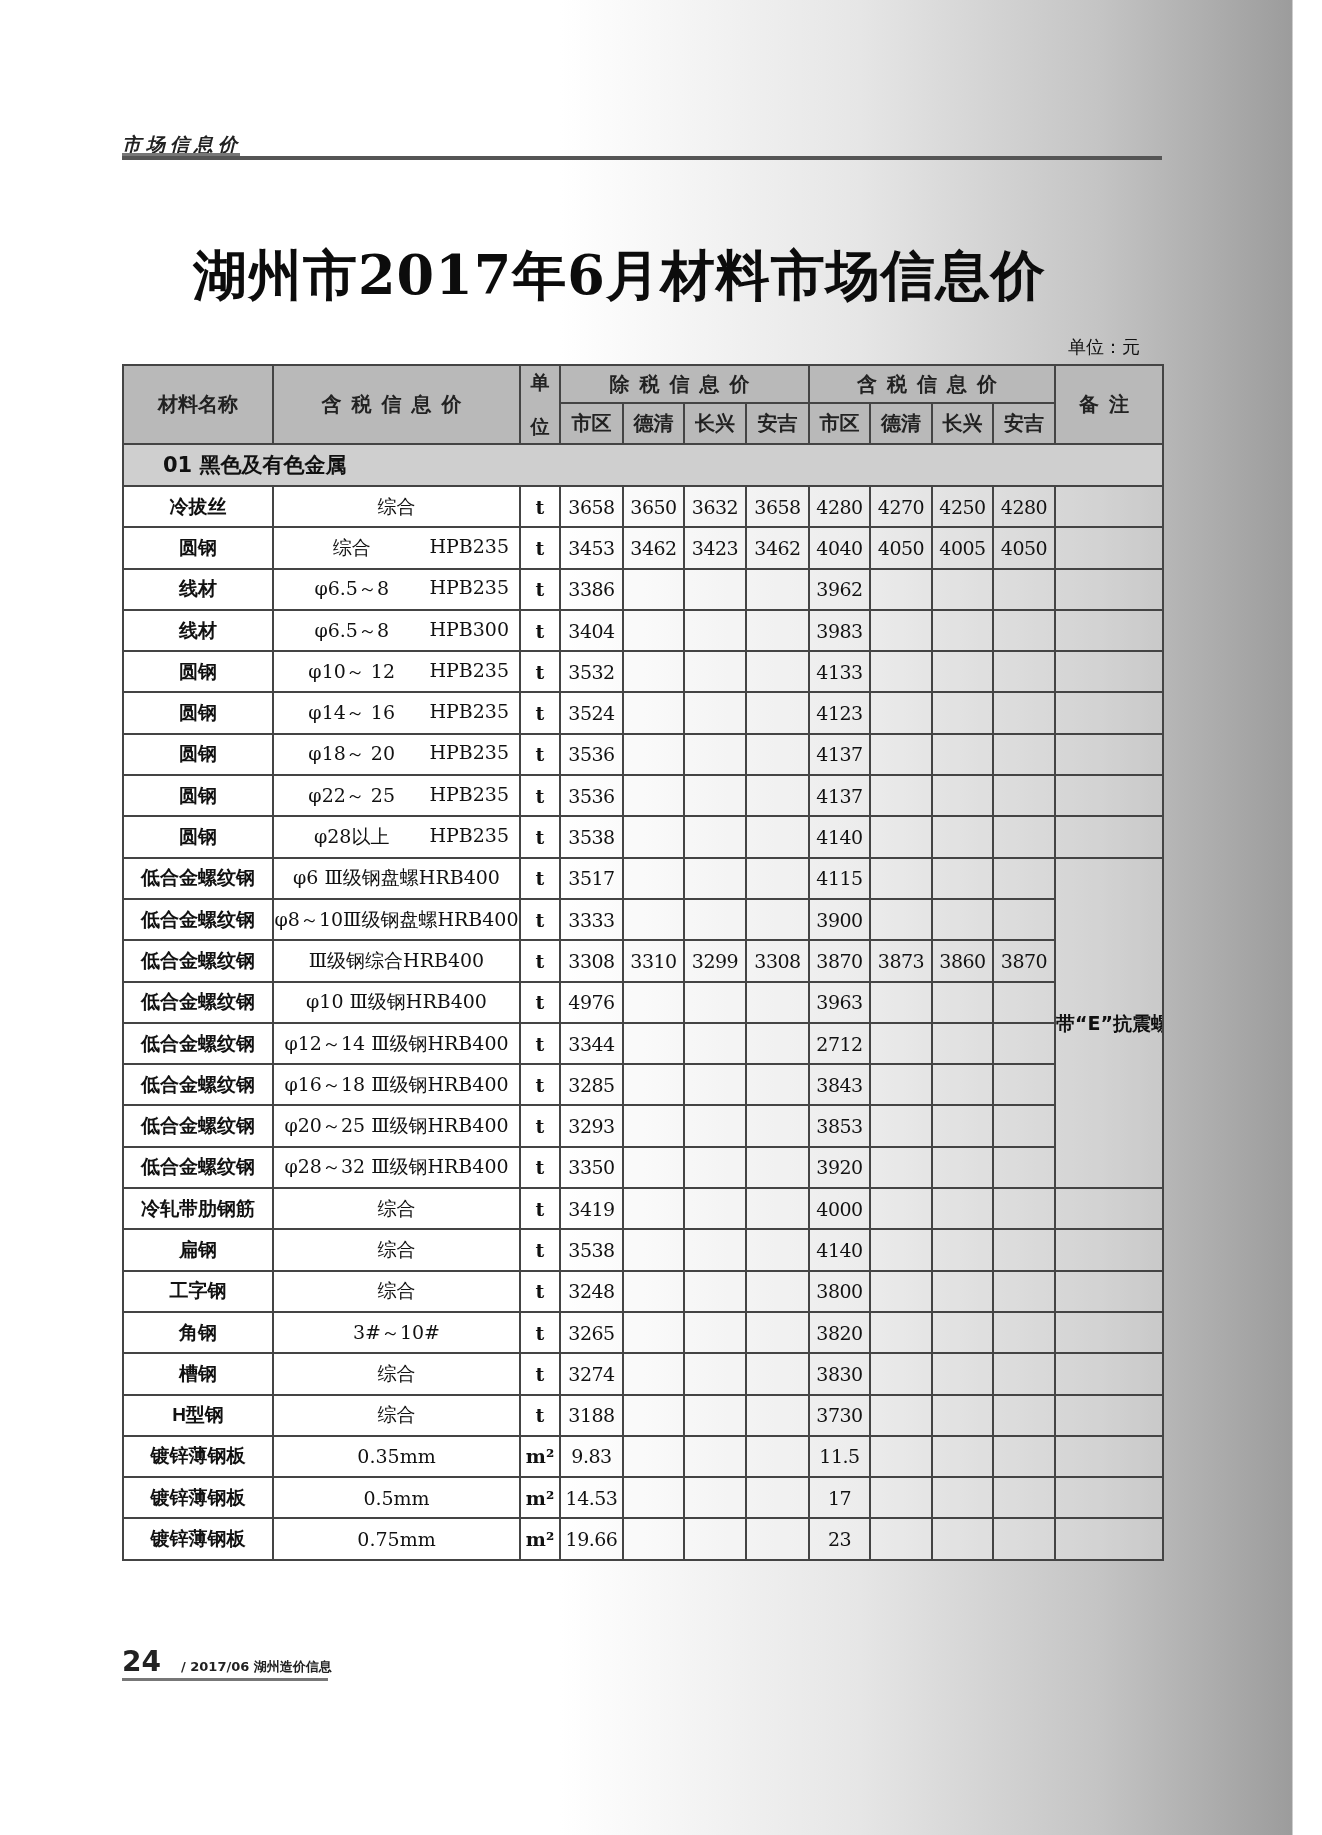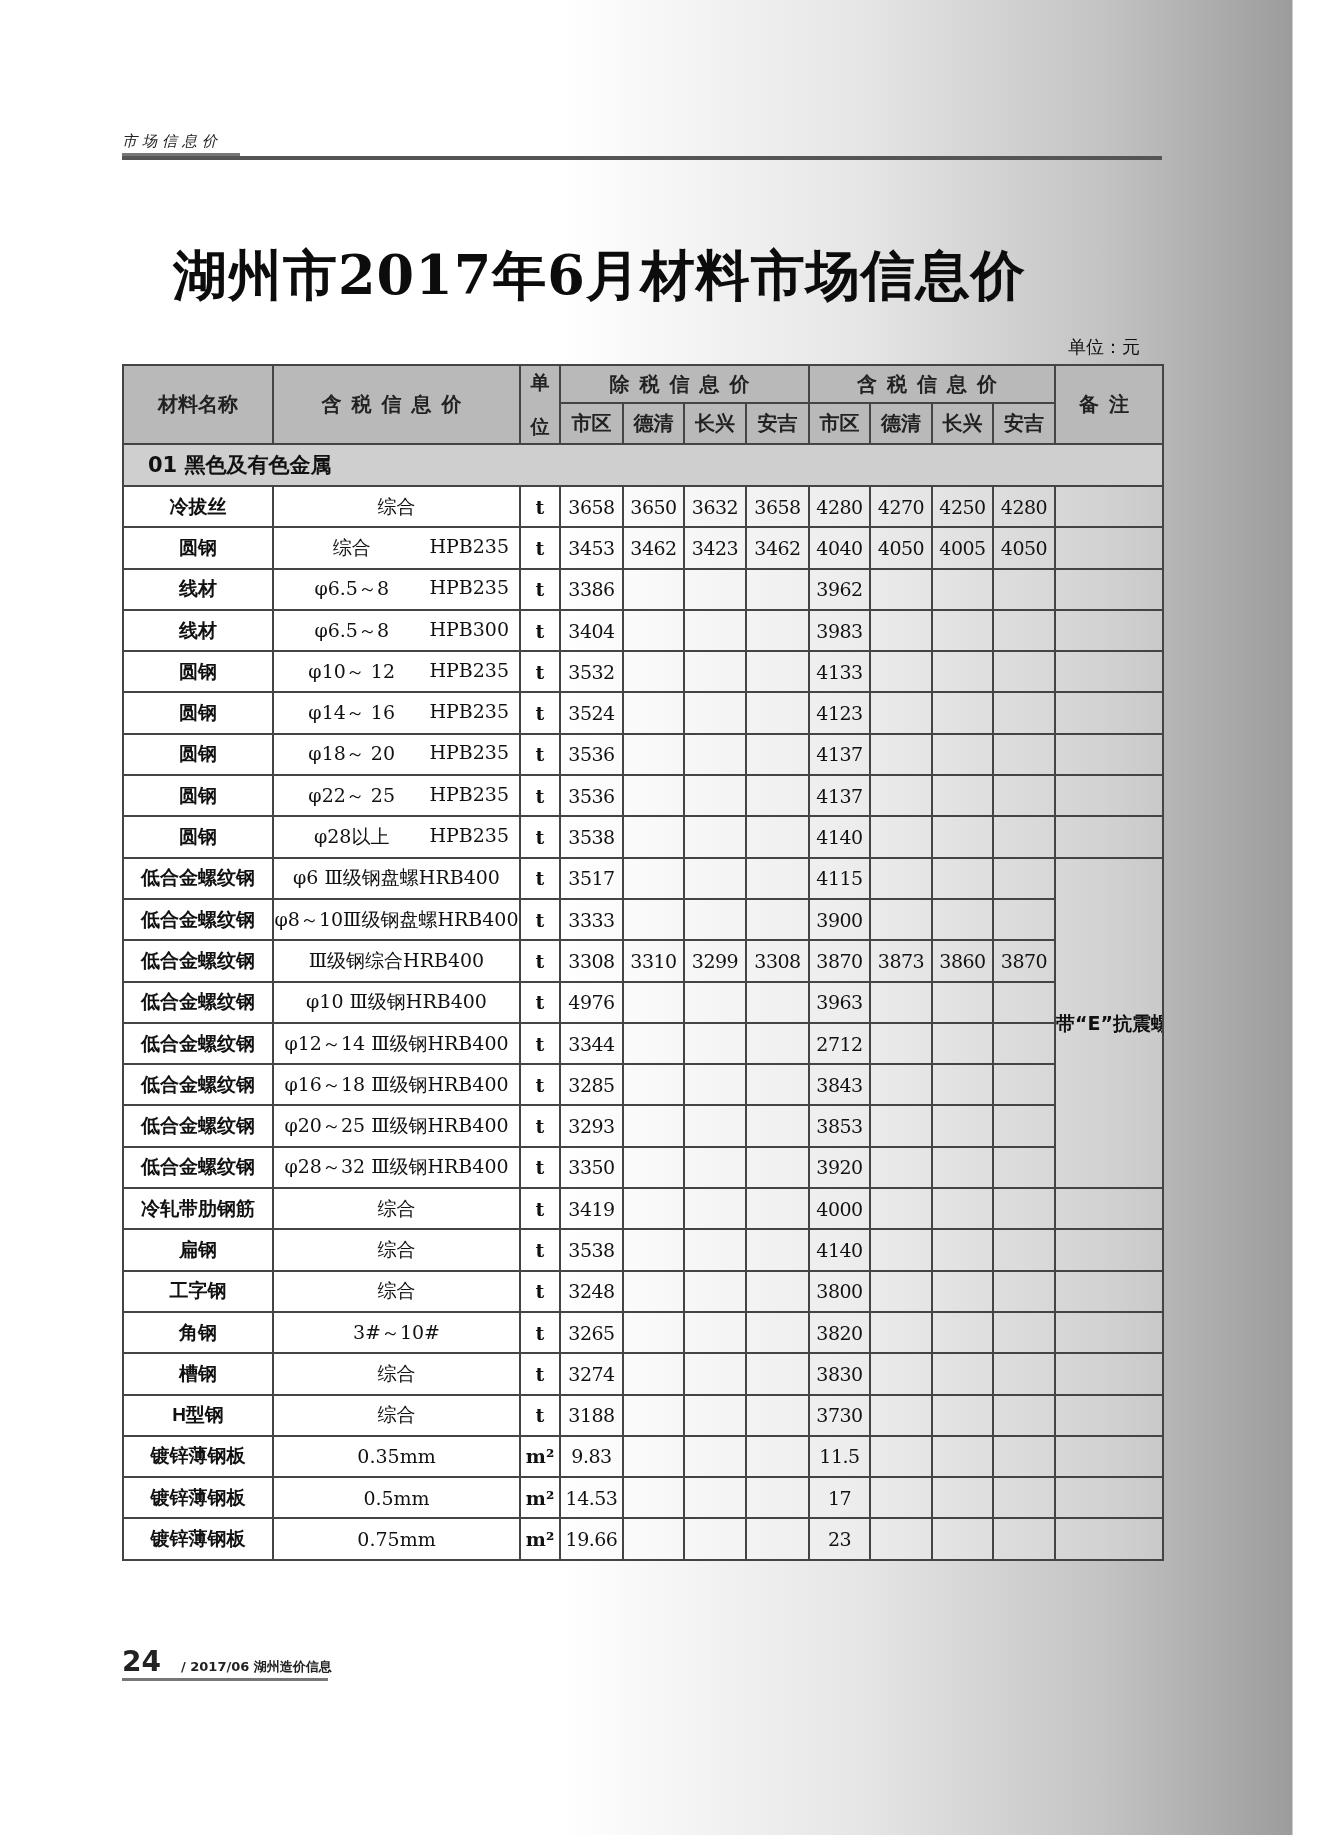--- a/index.html
+++ b/index.html
@@ -4,32 +4,32 @@
 <style>
   html, body { margin: 0; padding: 0; }
   body {
     width: 1322px; height: 1835px; position: relative; overflow: hidden;
     background: linear-gradient(to right, #ffffff 0px, #ffffff 560px, #e6e6e6 860px, #c4c4c4 1100px, #9c9c9c 1292px, #ffffff 1293px, #ffffff 1322px);
     font-family: "DejaVu Serif", "Liberation Serif", serif;
     color: #111;
   }
   .running-head {
     position: absolute; left: 122px; top: 132px;
-    font-size: 15px; font-weight: normal; letter-spacing: 5px; font-style: italic;
+    font-size: 19px; font-weight: bold; letter-spacing: 5px; font-style: italic;
     color: #222;
   }
   .head-rule {
     position: absolute; left: 122px; top: 156px; width: 1040px; height: 4px;
     background: #555;
   }
   .head-rule-short {
     position: absolute; left: 122px; top: 153px; width: 118px; height: 3px; background: #777;
   }
   .page-title {
-    position: absolute; left: 0; width: 1322px; top: 240px; padding-left: 38px; box-sizing: border-box;
+    position: absolute; left: 0; width: 1322px; top: 240px; padding-left: 58px; box-sizing: border-box;
     text-align: left; font-size: 54px; font-weight: bold; letter-spacing: 1px;
     font-family: "DejaVu Serif", serif; color: #0c0c0c;
   }
   .page-title span { display: inline-block; margin-left: 135px; }
   .unit-label {
     position: absolute; left: 1040px; top: 335px; width: 100px; text-align: right;
     font-size: 18px; font-weight: normal; font-family: "DejaVu Sans", sans-serif;
   }
   table.price {
     position: absolute; left: 122px; top: 364px;
@@ -41,21 +41,21 @@
     font-size: 19px; text-align: center; vertical-align: middle;
   }
   table.price thead th {
     background: #b9b9b9; font-family: "DejaVu Sans", sans-serif; font-weight: bold; font-size: 20px; color: #222;
   }
   thead tr.h1 th { height: 36px; }
   thead tr.h2 th { height: 39px; }
   th.spaced { letter-spacing: 10px; }
   .unit-stack { display: flex; flex-direction: column; justify-content: space-between; height: 70px; font-size: 19px; }
   tr.section td {
-    background: #cfcfcf; text-align: left; padding-left: 24px; height: 40px;
+    background: #cfcfcf; text-align: left; padding-left: 39px; height: 40px;
     font-family: "DejaVu Sans", sans-serif; font-weight: bold; font-size: 21px;
   }
   tr.row td { height: 39.3px; background: rgba(255,255,255,0.25); }
   td.name { font-family: Liberation Sans, sans-serif; font-weight: bold; font-size: 19px; letter-spacing: 0px; }
   td.spec { text-align: left; padding-left: 12px; font-weight: normal; font-size: 19px; }
   td.spec.center { text-align: center; padding-left: 0; }
   td.spec .grade { float: right; margin-right: 10px; }
   td.unit { font-weight: bold; }
   td.num { font-size: 19px; letter-spacing: -0.5px; }
   td.remark {

